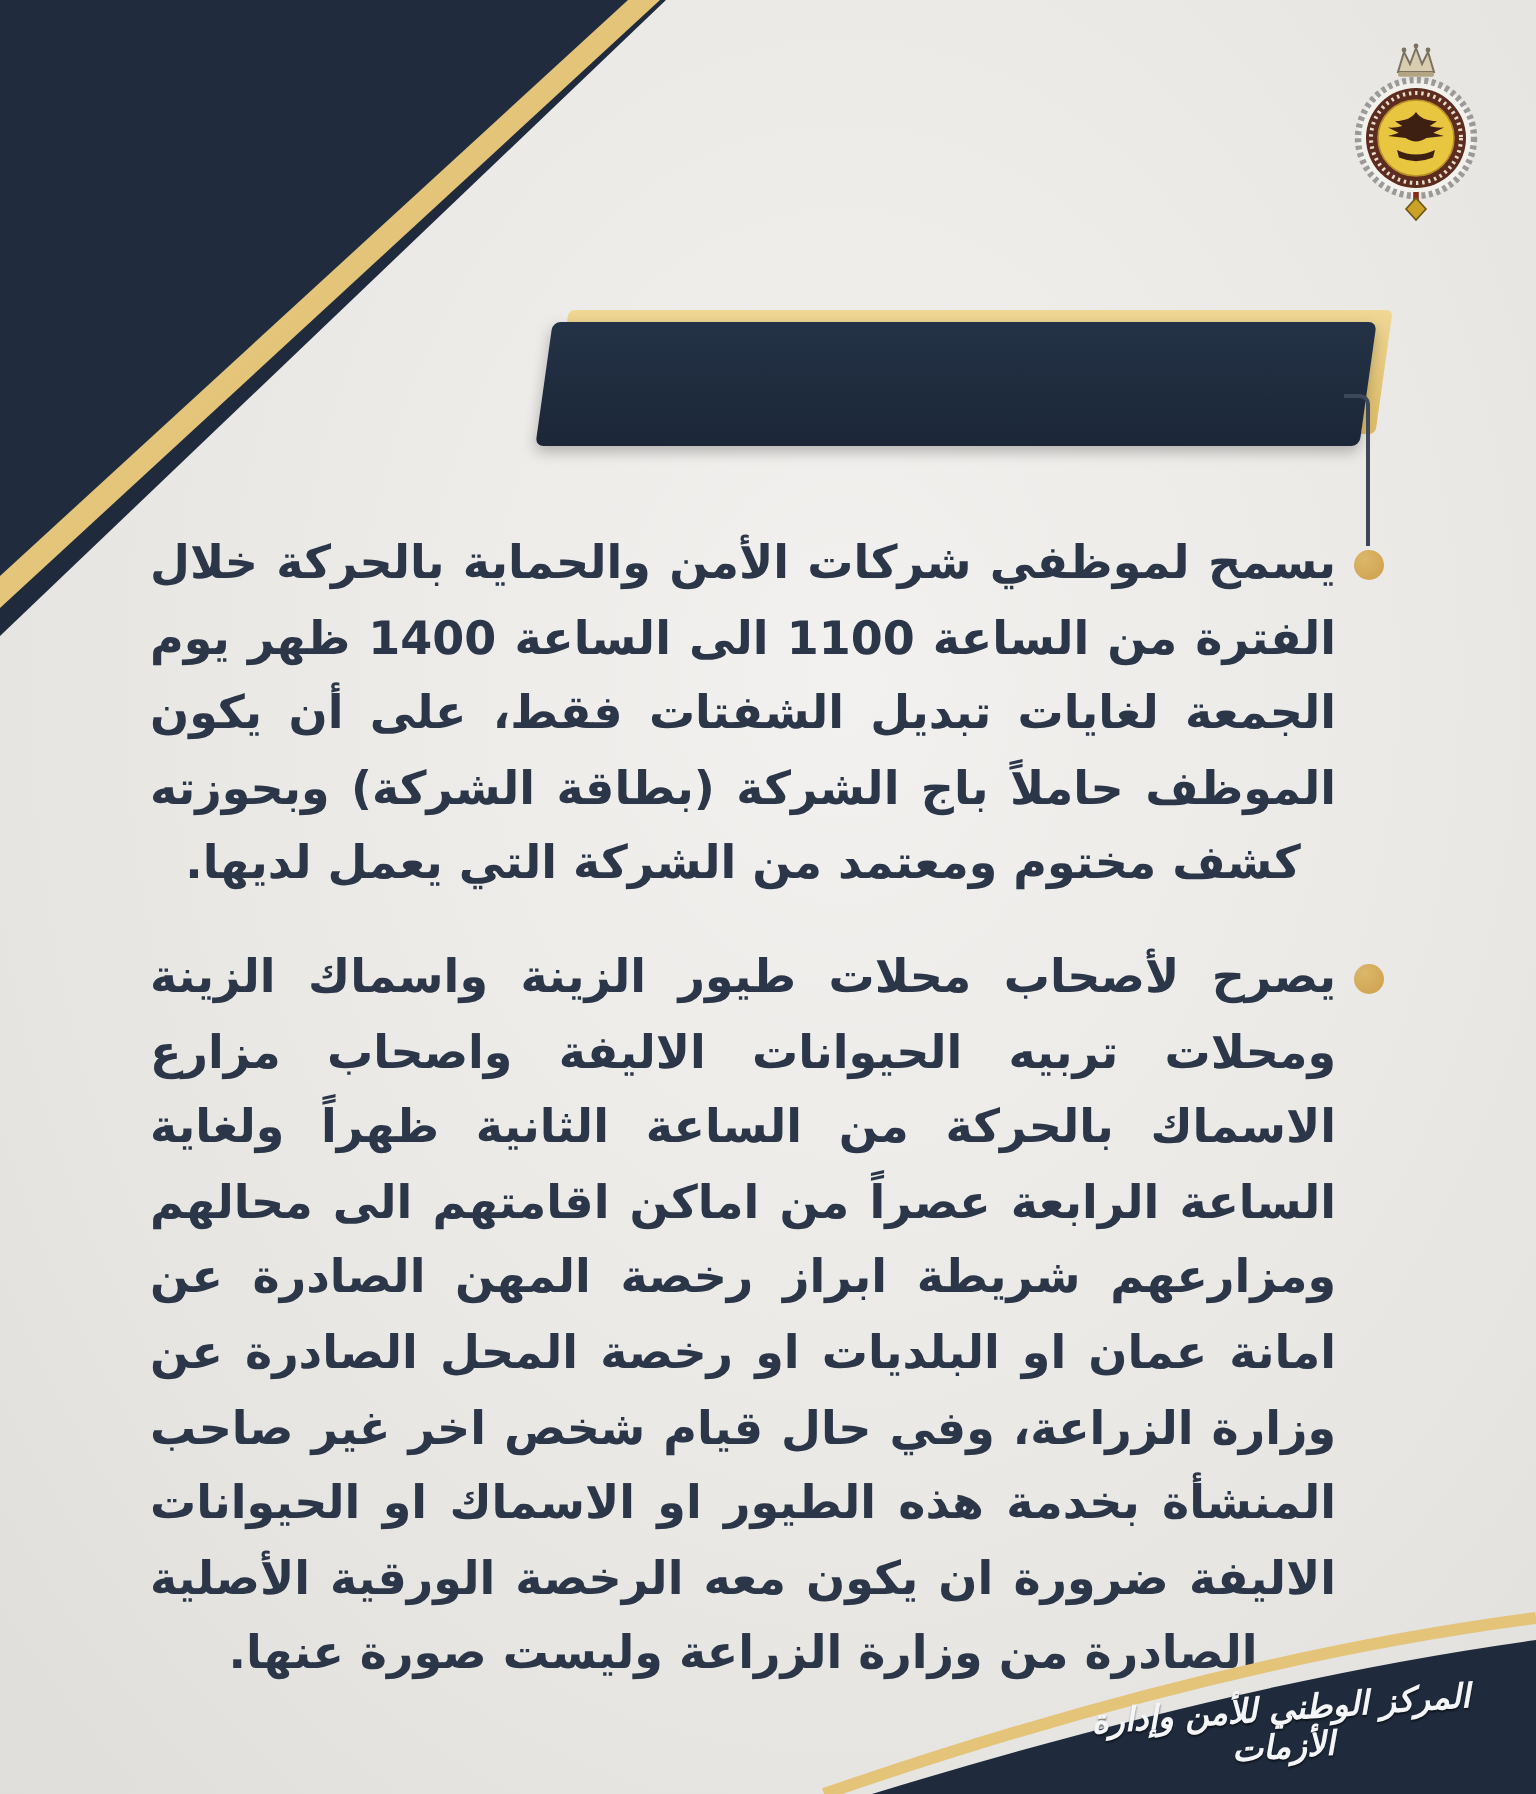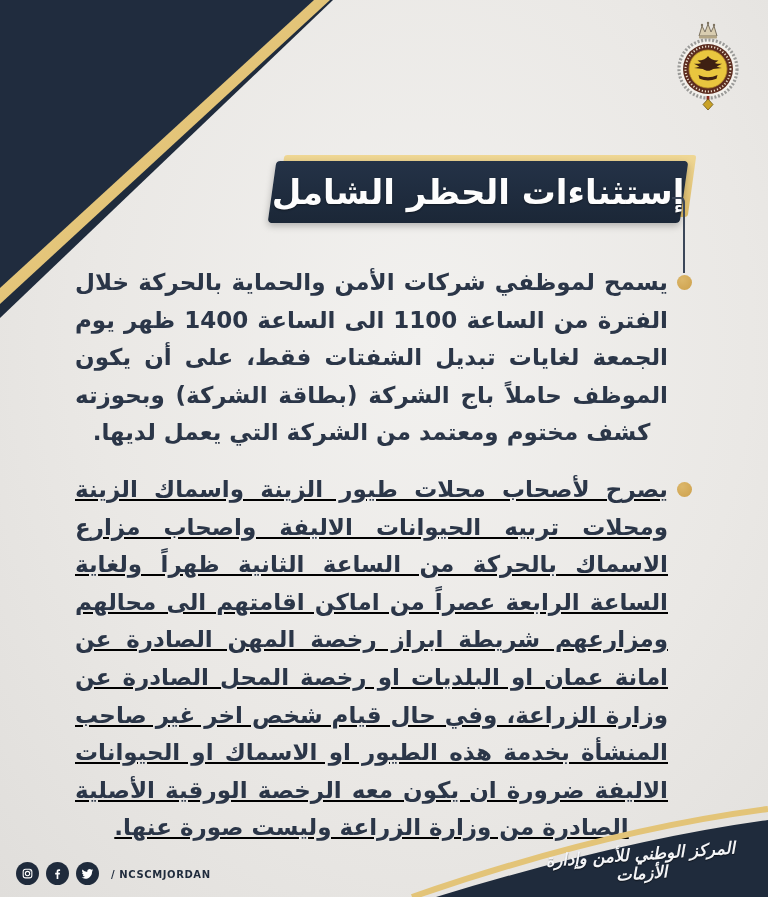--- a/index.html
+++ b/index.html
@@ -28,21 +28,21 @@
     box-shadow:0 3px 7px rgba(0,0,0,.25);}
   .title-text{position:absolute;inset:0;display:flex;align-items:center;justify-content:center;
     color:#fdfdfd;font-size:34px;font-weight:700;direction:rtl;white-space:nowrap;
     text-shadow:0 1px 2px rgba(0,0,0,.4);letter-spacing:0;}
   
   .connector{position:absolute;left:672px;top:197px;width:11px;height:74px;
     border-top:2px solid #3c4759;border-right:2px solid #3c4759;border-top-right-radius:5px;}
   
   .exception-item{position:absolute;left:75px;right:76px;display:flex;direction:rtl;align-items:flex-start;}
   .item-1{top:264px;justify-content:flex-end;}
-  .item-2{top:471px;text-decoration:underline;}
+  .item-2{top:471px;}
   .bullet-dot{flex:0 0 auto;width:15px;height:15px;border-radius:50%;
     background:radial-gradient(circle at 35% 30%,#dcb76a,#cda04b);margin-top:11px;margin-left:9px;}
   .exception-text{flex:1 1 auto;direction:rtl;text-align:justify;text-align-last:center;
     color:#2b3648;font-size:23px;font-weight:700;line-height:37.6px;margin:0;}
   
   .social{position:absolute;left:16px;bottom:12px;display:flex;align-items:center;gap:7px;}
   .social .disc{width:23px;height:23px;border-radius:50%;background:#1f2b3c;
     display:flex;align-items:center;justify-content:center;}
   .social svg{width:13px;height:13px;display:block;}
   .handle{color:#1f2b3c;font-size:10px;font-weight:700;letter-spacing:.6px;margin-left:5px;margin-top:2px;}
@@ -84,21 +84,20 @@
 
     <path d="M30.5 55q9.5 4.6 19 0l-1 3.8q-8.5 3.6-17 0Z" fill="#3e2012"></path>
 
     <rect x="38.6" y="76" width="2.8" height="4" fill="#8a2a1e"></rect>
     <path d="M40 79 L45 84.5 L40 90 L35 84.5 Z" fill="#c9a227" stroke="#6b5514" stroke-width="0.8"></path>
   </svg>
 
   <div class="title-group">
     <div class="title-gold"></div>
     <div class="title-box"></div>
-    <h1 class="title-text">إستثناءات الحظر الشامل</h1>
   </div>
 
   <div class="connector"></div>
 
   <div class="exception-item item-1">
     <span class="bullet-dot"></span>
     <p class="exception-text">يسمح لموظفي شركات الأمن والحماية بالحركة خلال الفترة من الساعة 1100 الى الساعة 1400 ظهر يوم الجمعة لغايات تبديل الشفتات فقط، على أن يكون الموظف حاملاً باج الشركة (بطاقة الشركة) وبحوزته كشف مختوم ومعتمد من الشركة التي يعمل لديها.</p>
   </div>
 
   <div class="exception-item item-2">
@@ -106,34 +105,14 @@
     <p class="exception-text">يصرح لأصحاب محلات طيور الزينة واسماك الزينة ومحلات تربيه الحيوانات الاليفة واصحاب مزارع الاسماك بالحركة من الساعة الثانية ظهراً ولغاية الساعة الرابعة عصراً من اماكن اقامتهم الى محالهم ومزارعهم شريطة ابراز رخصة المهن الصادرة عن امانة عمان او البلديات او رخصة المحل الصادرة عن وزارة الزراعة، وفي حال قيام شخص اخر غير صاحب المنشأة بخدمة هذه الطيور او الاسماك او الحيوانات الاليفة ضرورة ان يكون معه الرخصة الورقية الأصلية الصادرة من وزارة الزراعة وليست صورة عنها.</p>
   </div>
 
   <svg class="wedge" viewBox="0 0 768 105">
     <path d="M412 105 Q606 38 768 17" stroke="#e3c478" stroke-width="6" fill="none"></path>
     <path d="M436 105 Q622 48 768 28 L768 105 Z" fill="#1f2b3c"></path>
   </svg>
 
   <div class="signature">المركز الوطني للأمن وإدارة الأزمات</div>
 
-  <div class="social">
-    <span class="disc">
-      <svg viewBox="0 0 24 24" fill="none" stroke="#ffffff" stroke-width="2">
-        <rect x="4" y="4" width="16" height="16" rx="4.5"></rect>
-        <circle cx="12" cy="12" r="4"></circle>
-        <circle cx="17" cy="7" r="1.1" fill="#ffffff" stroke="none"></circle>
-      </svg>
-    </span>
-    <span class="disc">
-      <svg viewBox="0 0 24 24" fill="#ffffff">
-        <path d="M13.5 22v-8h2.7l.4-3.2h-3.1V8.7c0-.9.3-1.5 1.6-1.5h1.7V4.3c-.3 0-1.3-.1-2.4-.1-2.4 0-4 1.4-4 4.1v2.5H7.7V14h2.7v8Z"></path>
-      </svg>
-    </span>
-    <span class="disc">
-      <svg viewBox="0 0 24 24" fill="#ffffff">
-        <path d="M22.5 5.9c-.8.4-1.6.6-2.5.7.9-.5 1.6-1.4 1.9-2.4-.8.5-1.8.9-2.8 1.1a4.4 4.4 0 0 0-7.6 3 4.4 4.4 0 0 0 .1 1A12.5 12.5 0 0 1 2.5 4.7a4.4 4.4 0 0 0 1.4 5.9c-.7 0-1.4-.2-2-.5v.1c0 2.1 1.5 3.9 3.5 4.3-.4.1-.8.2-1.2.2-.3 0-.6 0-.8-.1.6 1.8 2.2 3 4.1 3.1a8.9 8.9 0 0 1-5.5 1.9H1a12.5 12.5 0 0 0 6.8 2c8.1 0 12.6-6.8 12.6-12.6v-.6c.9-.6 1.6-1.4 2.1-2.5Z"></path>
-      </svg>
-    </span>
-    <span class="handle">/ NCSCMJORDAN</span>
-  </div>
 
 </div>
 
 </body></html>

